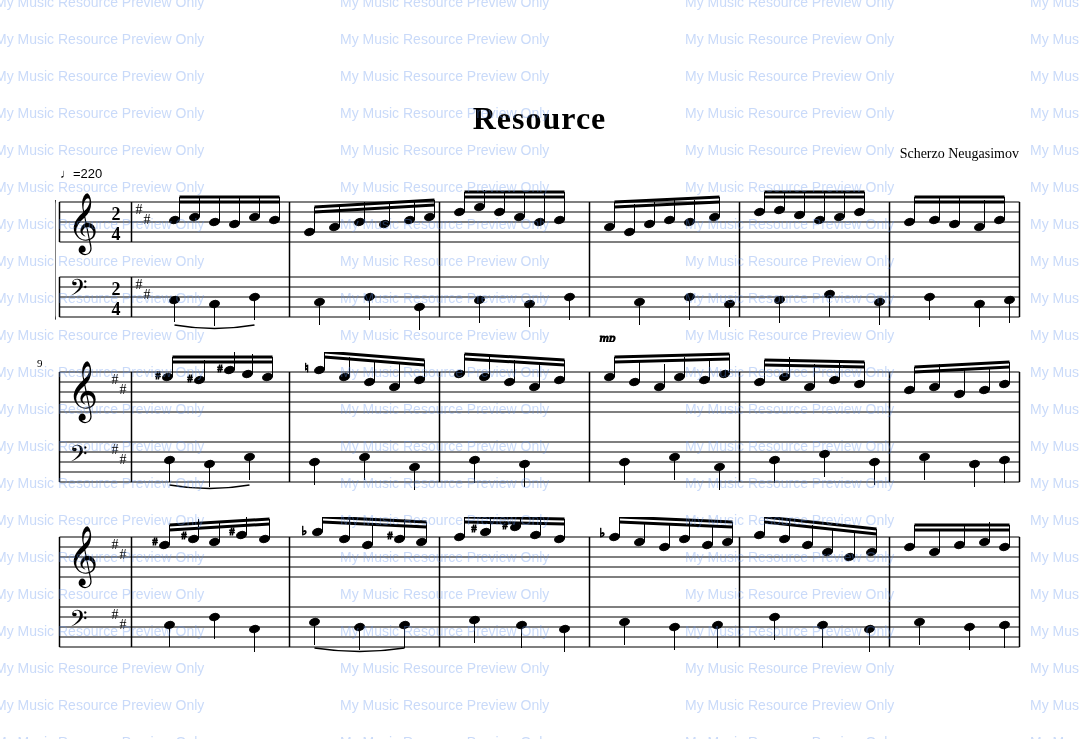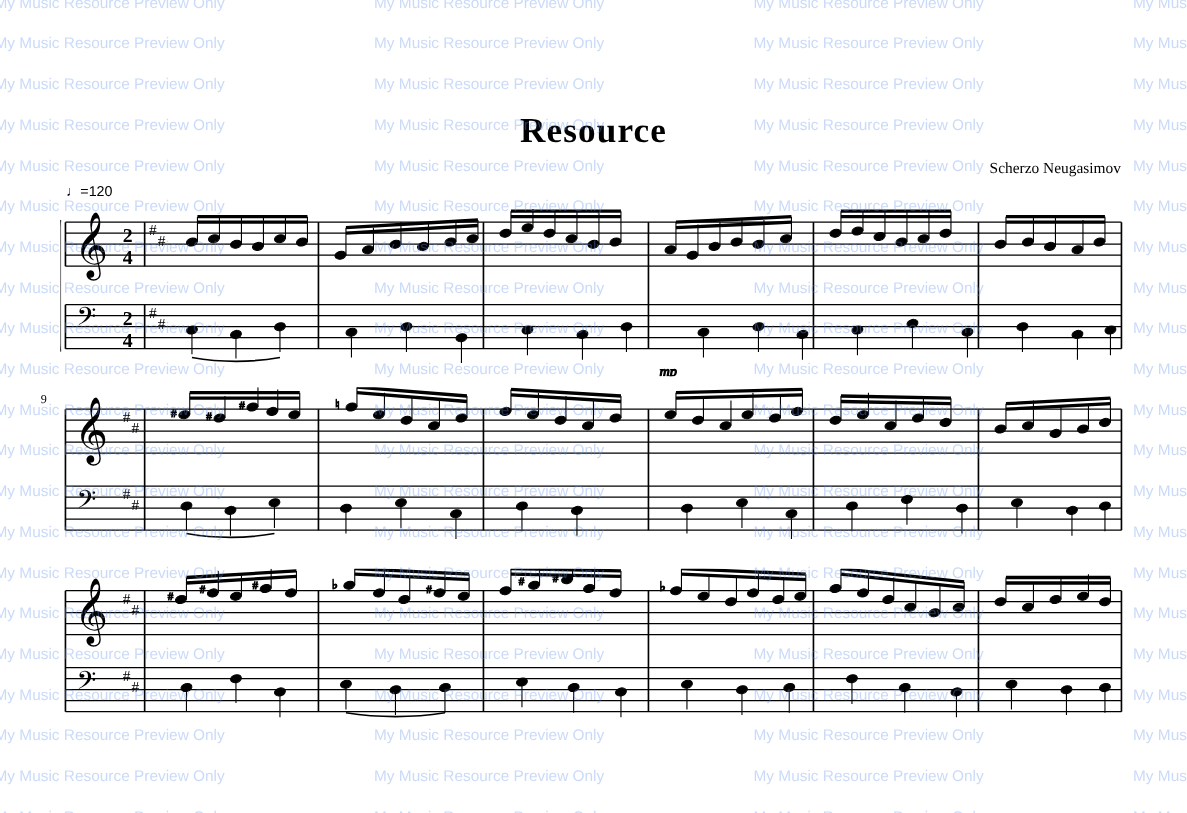--- a/index.html
+++ b/index.html
@@ -174,21 +174,21 @@
 
 <div class="sheet-music">
 
   <div class="title-area">
     <div class="piece-title">Resource</div>
   </div>
 
   <div class="composer-name">Scherzo Neugasimov</div>
 
   <div class="staff-system" style="position:relative; margin: 0 55px 10px 55px;">
-    <div class="tempo-marking" style="font-size:13px; margin-bottom:1px;">♩=120</div>
+    <div class="tempo-marking" style="font-size:13px; margin-bottom:1px;">♩=220</div>
     <svg class="staff-svg" viewBox="0 0 960 160" height="160">
 
       <g stroke="#000" stroke-width="1.2">
         <line x1="0" y1="20" x2="960" y2="20"></line>
         <line x1="0" y1="30" x2="960" y2="30"></line>
         <line x1="0" y1="40" x2="960" y2="40"></line>
         <line x1="0" y1="50" x2="960" y2="50"></line>
         <line x1="0" y1="60" x2="960" y2="60"></line>
       </g>
 

